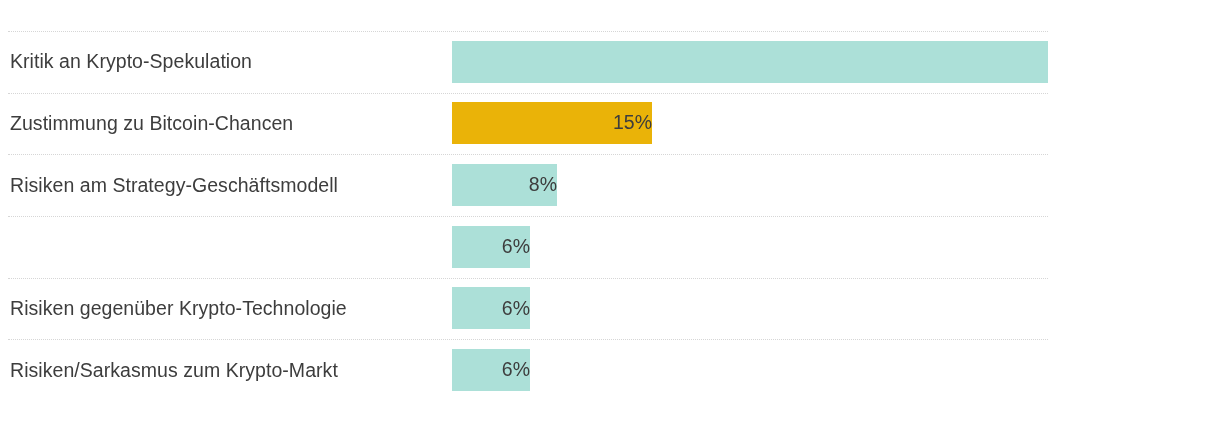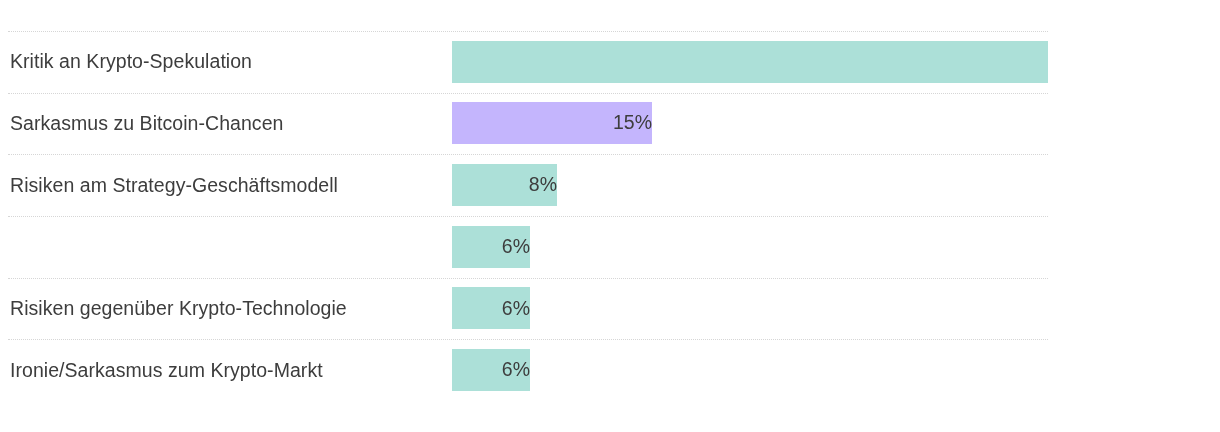--- a/index.html
+++ b/index.html
@@ -86,23 +86,23 @@
       <div class="row-label">Kritik an Krypto-Spekulation</div>
       <div class="bar-track">
         <div class="bar" style="width: 774px; background: rgb(172, 224, 216);">
           <span class="bar-value">59%</span>
         </div>
       </div>
       <div class="separator"></div>
     </div>
 
     <div class="row">
-      <div class="row-label">Sarkasmus zu Bitcoin-Chancen</div>
+      <div class="row-label">Zustimmung zu Bitcoin-Chancen</div>
       <div class="bar-track">
-        <div class="bar" style="width: 200px; background: #c4b5fd;">
+        <div class="bar" style="width: 200px; background: #eab308;">
           <span class="bar-value">15%</span>
         </div>
       </div>
       <div class="separator"></div>
     </div>
 
     <div class="row">
       <div class="row-label">Risiken am Strategy-Geschäftsmodell</div>
       <div class="bar-track">
         <div class="bar" style="width: 105px; background: rgb(172, 224, 216);">
@@ -125,21 +125,21 @@
       <div class="row-label">Risiken gegenüber Krypto-Technologie</div>
       <div class="bar-track">
         <div class="bar" style="width: 78px; background: rgb(172, 224, 216);">
           <span class="bar-value">6%</span>
         </div>
       </div>
       <div class="separator"></div>
     </div>
 
     <div class="row">
-      <div class="row-label">Ironie/Sarkasmus zum Krypto-Markt</div>
+      <div class="row-label">Risiken/Sarkasmus zum Krypto-Markt</div>
       <div class="bar-track">
         <div class="bar" style="width: 78px; background: rgb(172, 224, 216);">
           <span class="bar-value">6%</span>
         </div>
       </div>
       <div class="separator"></div>
     </div>
 
   </div>
 </div>

